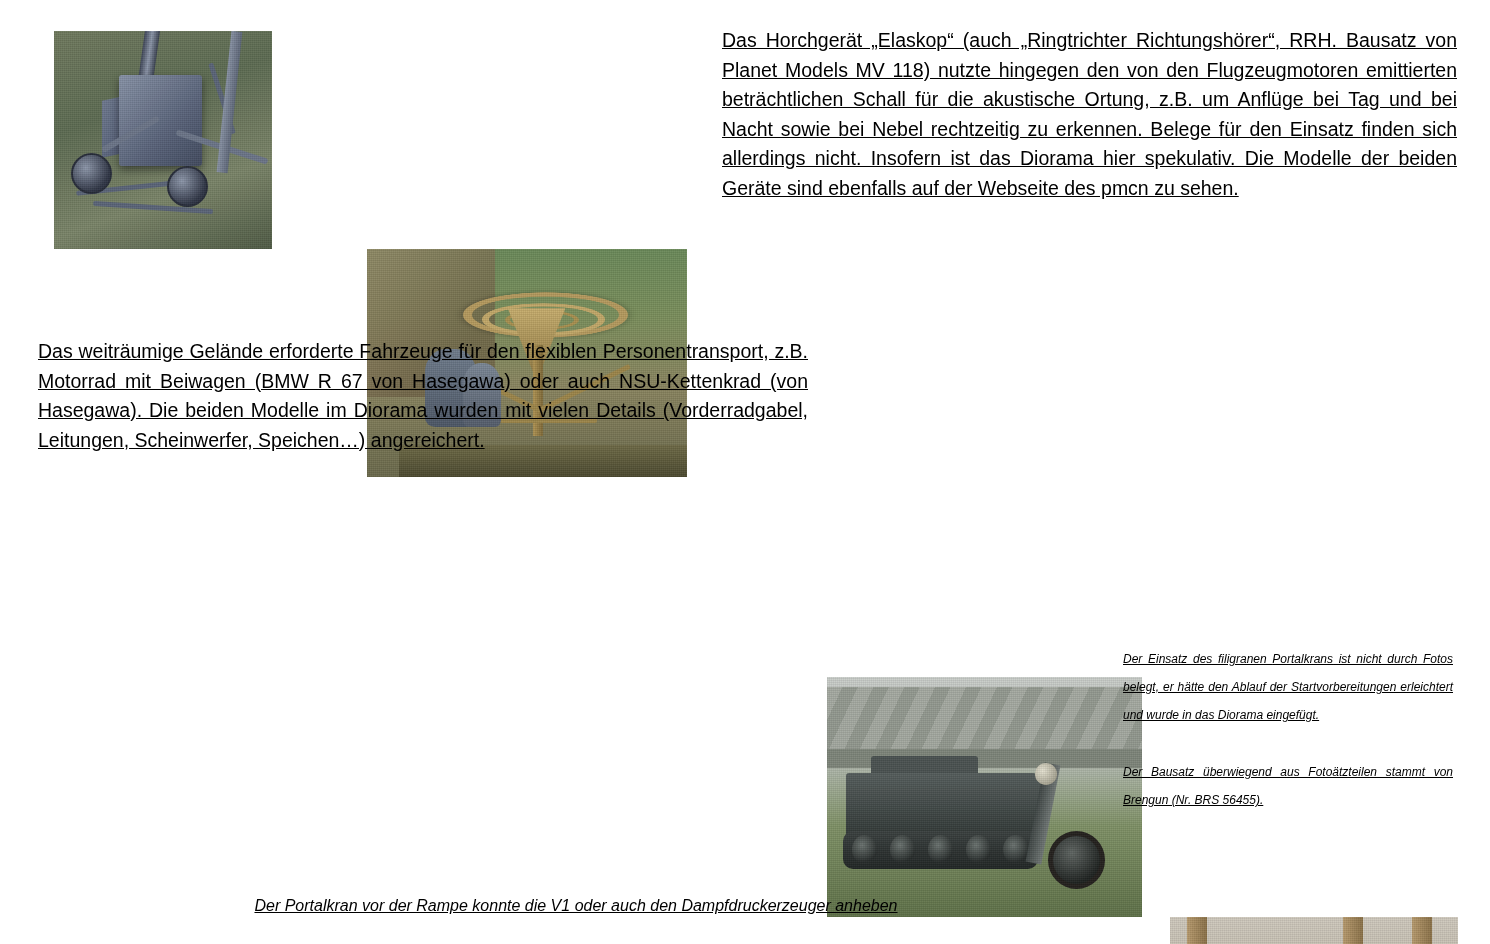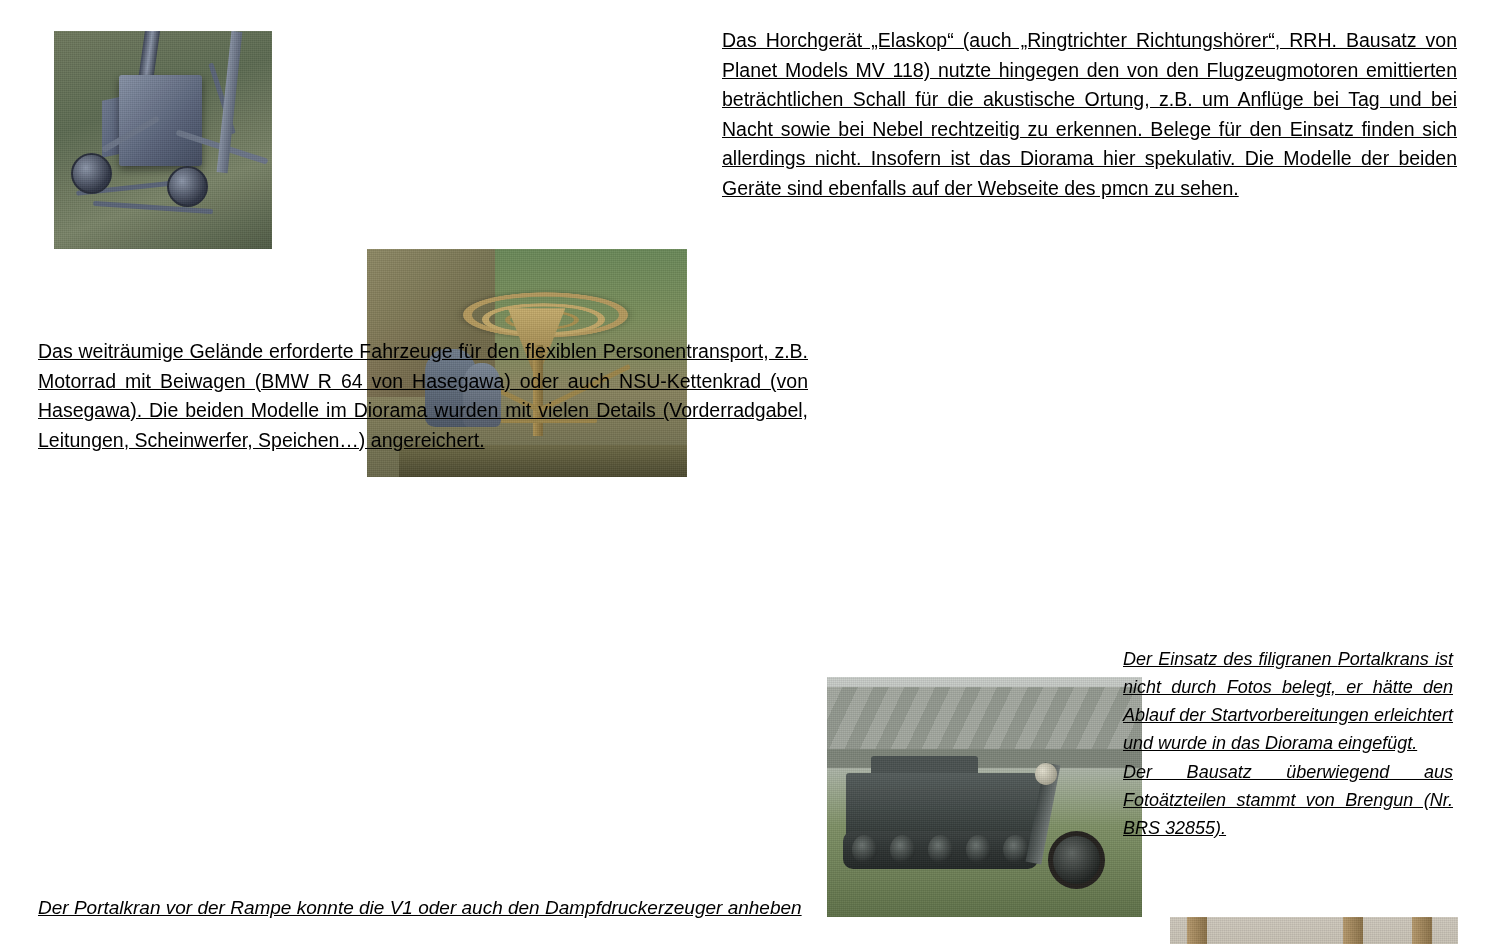--- a/index.html
+++ b/index.html
@@ -23,29 +23,29 @@
   .abs { position: absolute; text-decoration: underline; }
 
   
   .para {
     font-size: 19.5px;
     line-height: 29.5px;
     text-align: justify;
     color: #000;
   }
   .para-italic {
-    font-size: 18px;
+    font-size: 12px;
     line-height: 28px;
     font-style: italic;
     text-align: justify;
   }
   .caption {
-    font-size: 19px;
+    font-size: 16px;
     font-style: italic;
-    text-align: left;
+    text-align: center;
     width: 100%;
   }
   u.ul { text-decoration: underline; }
 
   
   .photo {
     overflow: hidden;
     background: #7d8a7a;
     position: relative;
   }
@@ -279,23 +279,23 @@
   </div>
 
   <div class="photo grain abs" id="photo-bmw" style="left:1170px; top:231px; width:288px; height:240px;">
     <div class="bg-pole p1"></div>
     <div class="bg-pole p2"></div>
     <div class="bg-pole p3"></div>
 
   </div>
 
   <div class="para abs" style="left:38px; top:337px; width:770px;">
-    <span>Das weiträumige Gelände erforderte Fahrzeuge für den flexiblen Personentransport, z.B. Motorrad mit Beiwagen (BMW R 64 von </span><u class="ul">Hasegawa</u><span>) oder auch NSU-Kettenkrad (von Hasegawa). Die beiden Modelle im Diorama wurden mit vielen Details (Vorderradgabel, Leitungen, Scheinwerfer, Speichen…) angereichert.</span>
+    <span>Das weiträumige Gelände erforderte Fahrzeuge für den flexiblen Personentransport, z.B. Motorrad mit Beiwagen (BMW R 67 von </span><u class="ul">Hasegawa</u><span>) oder auch NSU-Kettenkrad (von Hasegawa). Die beiden Modelle im Diorama wurden mit vielen Details (Vorderradgabel, Leitungen, Scheinwerfer, Speichen…) angereichert.</span>
   </div>
 
   <div class="para-italic abs" style="left:1123px; top:645px; width:330px;">
     <span>Der Einsatz des filigranen </span><u class="ul">Portalkrans</u><span> ist nicht durch Fotos belegt, er hätte den Ablauf der Startvorbereitungen erleichtert und wurde in das Diorama eingefügt.</span>
   </div>
-  <div class="para-italic abs" style="left:1123px; top:758px; width:330px;">Der Bausatz überwiegend aus Fotoätzteilen stammt von Brengun (Nr. BRS 32855).</div>
+  <div class="para-italic abs" style="left:1123px; top:758px; width:330px;">Der Bausatz überwiegend aus Fotoätzteilen stammt von Brengun (Nr. BRS 56455).</div>
 
   <div class="caption abs" style="left:38px; top:897px; width:1076px;">Der Portalkran vor der Rampe konnte die V1 oder auch den Dampfdruckerzeuger anheben</div>
 
 </div>
 
 </body></html>

